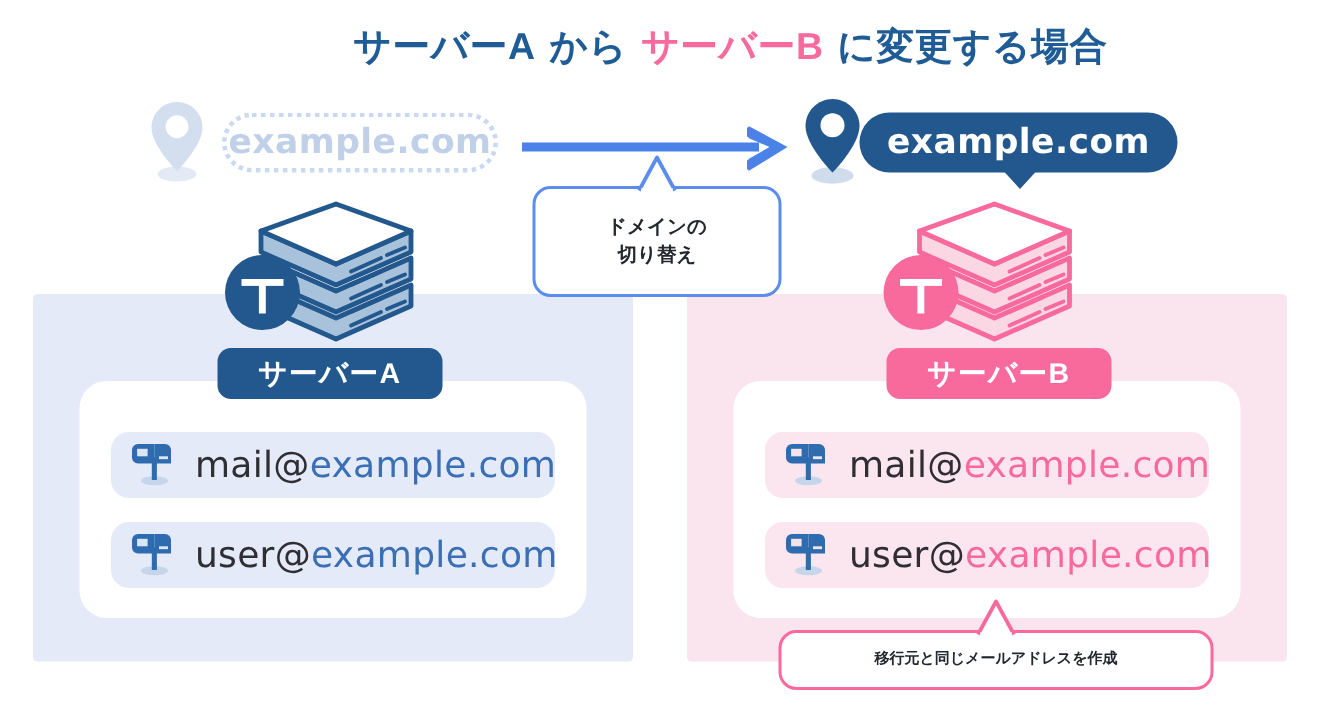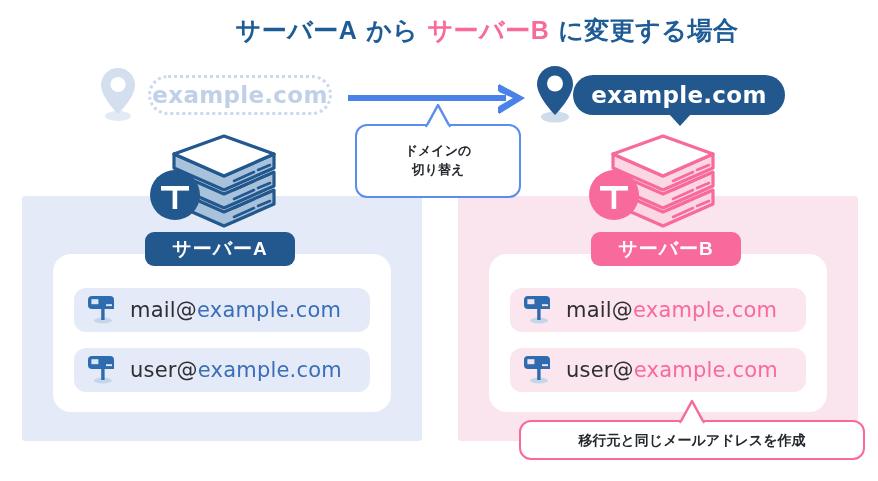--- a/index.html
+++ b/index.html
@@ -40,21 +40,21 @@
   .server-pill-b{left:591px;top:232px;width:150px;background:#F8699C;}
 
   
   .mail-row{
     position:absolute;height:44px;border-radius:12px;display:flex;
     align-items:center;box-sizing:border-box;padding-left:14px;
   }
   .mail-row.blue{background:#E4EAF8;}
   .mail-row.pink{background:#FBE5EE;}
   .mail-row .addr{
-    margin-left:12px;font-size:21px;font-weight:500;color:#2E2E33;
+    margin-left:12px;font-size:24px;font-weight:500;color:#2E2E33;
     letter-spacing:.2px;white-space:nowrap;
     font-family:"DejaVu Sans",sans-serif;
   }
   .mail-row .addr .dom-blue{color:#3A6FB5;}
   .mail-row .addr .dom-pink{color:#F8699C;}
 
   .row-l1{left:74px;top:288px;width:296px;}
   .row-l2{left:74px;top:348px;width:296px;}
   .row-r1{left:510px;top:288px;width:296px;}
   .row-r2{left:510px;top:348px;width:296px;}
@@ -99,22 +99,22 @@
     position:absolute;box-sizing:border-box;background:#ffffff;
     border-radius:12px;display:flex;flex-direction:column;
     align-items:center;justify-content:center;
     font-size:13px;font-weight:bold;color:#24282E;line-height:1.45;
     z-index:7;
   }
   .callout-top{
     left:355px;top:124px;width:166px;height:74px;border:2.5px solid #5B8DEF;
   }
   .callout-bottom{
-    left:519px;top:420px;width:346px;height:40px;border:2.5px solid #F8699C;
-    font-size:14px;
+    left:519px;top:420px;width:290px;height:40px;border:2.5px solid #F8699C;
+    font-size:10px;
   }
   .notch{position:absolute;left:50%;top:-24px;margin-left:-14px;width:28px;height:26px;}
 
   .callout-top .line{display:block;white-space:nowrap;}
 </style>
 </head>
 <body>
 
 <div class="stage">
 

